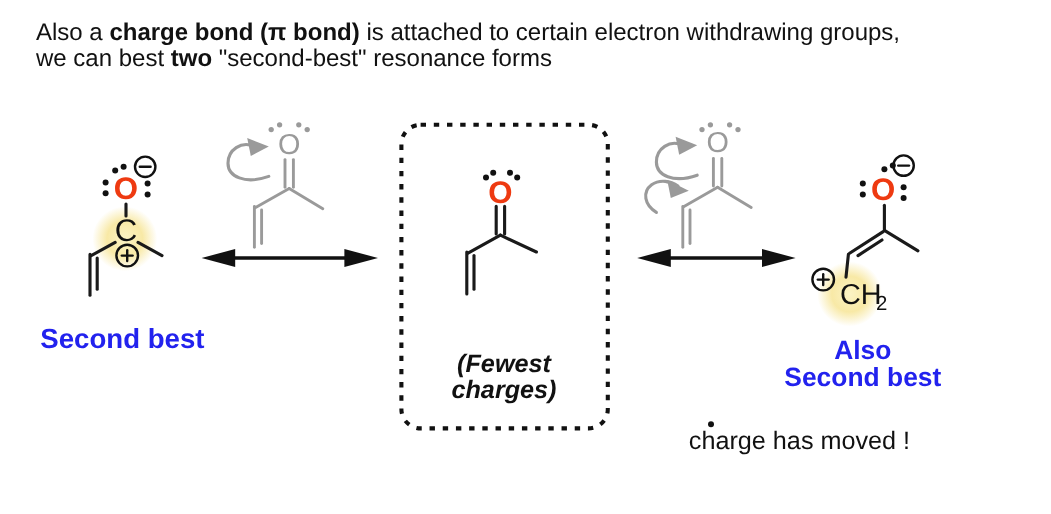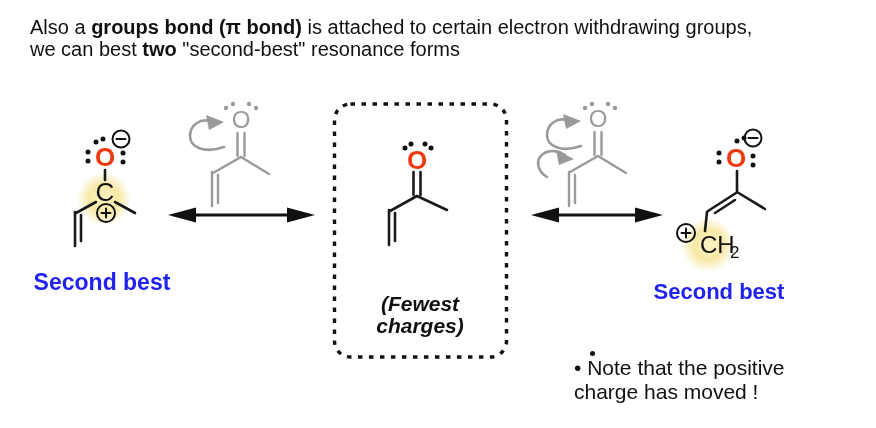--- a/index.html
+++ b/index.html
@@ -37,21 +37,21 @@
   .atom-ch   { font:24px "Liberation Sans",sans-serif; fill:#111; text-anchor:start; }
   .atom-sub  { font:17px "Liberation Sans",sans-serif; fill:#111; text-anchor:start; }
   .dashbox { fill:none; stroke:#111; stroke-width:3.4; stroke-dasharray:4.5 6.5; }
 </style>
 </head>
 <body>
 
 <div class="page">
 
   <div class="title">
-    <div><span>Also a </span><b>groups bond (π bond)</b><span>  is attached to certain electron withdrawing groups,</span></div>
+    <div><span>Also a </span><b>charge bond (π bond)</b><span>  is attached to certain electron withdrawing groups,</span></div>
     <div><span>we can best </span><b>two</b><span> "second-best" resonance forms</span></div>
   </div>
 
   <svg width="876" height="428" viewBox="0 0 876 428">
     <defs>
       <radialGradient id="glow" cx="50%" cy="50%" r="50%">
         <stop offset="0%" stop-color="#fcf3c5"></stop>
         <stop offset="55%" stop-color="#f8e9a6"></stop>
         <stop offset="100%" stop-color="#f8e9a6" stop-opacity="0"></stop>
       </radialGradient>
@@ -179,21 +179,21 @@
         <line class="chline" x1="686" y1="228.5" x2="686" y2="237.5"></line>
       </g>
       <text class="atom-ch" x="700" y="253">CH</text>
       <text class="atom-sub" x="730" y="258">2</text>
     </g>
   </svg>
 
   <div class="lbl lbl-secondbest">Second best</div>
   <div class="lbl lbl-bestcap">(Fewest charges)</div>
   <div class="lbl lbl-also">
+    <div>Also</div>
     <div>Second best</div>
   </div>
   <div class="stray-dot"></div>
   <div class="note">
-    <div>• Note that the positive</div>
     <div>charge has moved !</div>
   </div>
 
 </div>
 
 </body></html>

